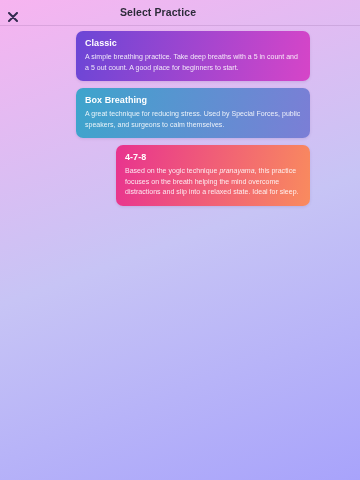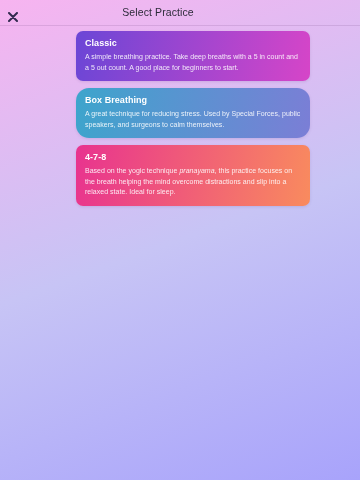--- a/index.html
+++ b/index.html
@@ -7,21 +7,21 @@
     width:360px; height:480px; overflow:hidden;
     font-family:"Liberation Sans", sans-serif;
     -webkit-font-smoothing: antialiased;
   }
   .screen { position:relative; width:360px; height:480px; overflow:hidden; }
   .bg { position:absolute; inset:0; }
   .navbar { position:absolute; left:0; top:0; width:360px; height:25px; }
   .navbar-sep { position:absolute; left:0; top:24.5px; width:360px; height:0.5px; background:rgba(120,80,140,0.18); }
   .close-btn { position:absolute; left:8px; top:8px; width:10px; height:10px; }
   .nav-title { position:absolute; left:0; top:0; width:316px; height:25px; line-height:25px; text-align:center;
-     font-size:10.5px; color:#2d2b3a; font-weight:400; letter-spacing:0.1px;}
+     font-size:10.5px; color:#2d2b3a; font-weight:700; letter-spacing:0.1px;}
   .cards { position:absolute; left:76px; top:31px; width:234px; }
   .card { border-radius:7px; padding:7px 9px 8px 9px; box-sizing:border-box; margin-bottom:7px;
           box-shadow:0 1px 3px rgba(80,50,110,0.13); }
   .card-title { font-size:9px; font-weight:700; color:#ffffff; margin:0 0 4px 0; letter-spacing:0.05px;}
   .card-desc { font-size:7px; line-height:1.5; color:rgba(255,255,255,0.88); margin:0; letter-spacing:0.02px;}
   .card-desc i { font-style:italic; }
 </style>
 </head>
 <body>
 
@@ -36,22 +36,22 @@
       </svg>
     </div>
     <div class="navbar-sep"></div>
   </div>
 
   <div class="cards">
     <div class="card" style="background: linear-gradient(100deg, rgb(107, 70, 214) 0%, rgb(214, 69, 200) 100%);">
       <div class="card-title">Classic</div>
       <div class="card-desc">A simple breathing practice. Take deep breaths with a 5 in count and a 5 out count. A good place for beginners to start.</div>
     </div>
-    <div class="card" style="background: linear-gradient(100deg, rgb(61, 165, 204) 0%, rgb(123, 126, 214) 100%); border-radius: 13px;">
+    <div class="card" style="background: linear-gradient(100deg, rgb(61, 165, 204) 0%, rgb(123, 126, 214) 100%);">
       <div class="card-title">Box Breathing</div>
       <div class="card-desc">A great technique for reducing stress. Used by Special Forces, public speakers, and surgeons to calm themselves.</div>
     </div>
-    <div class="card" style="background: linear-gradient(100deg, rgb(232, 51, 143) 0%, rgb(249, 139, 94) 100%);">
+    <div class="card" style="background: linear-gradient(100deg, rgb(232, 51, 143) 0%, rgb(249, 139, 94) 100%); margin-left: 40px;">
       <div class="card-title">4-7-8</div>
       <div class="card-desc" id="desc3">Based on the yogic technique <i>pranayama</i>, this practice focuses on the breath helping the mind overcome distractions and slip into a relaxed state. Ideal for sleep.</div>
     </div>
   </div>
 </div>
 
 </body></html>

